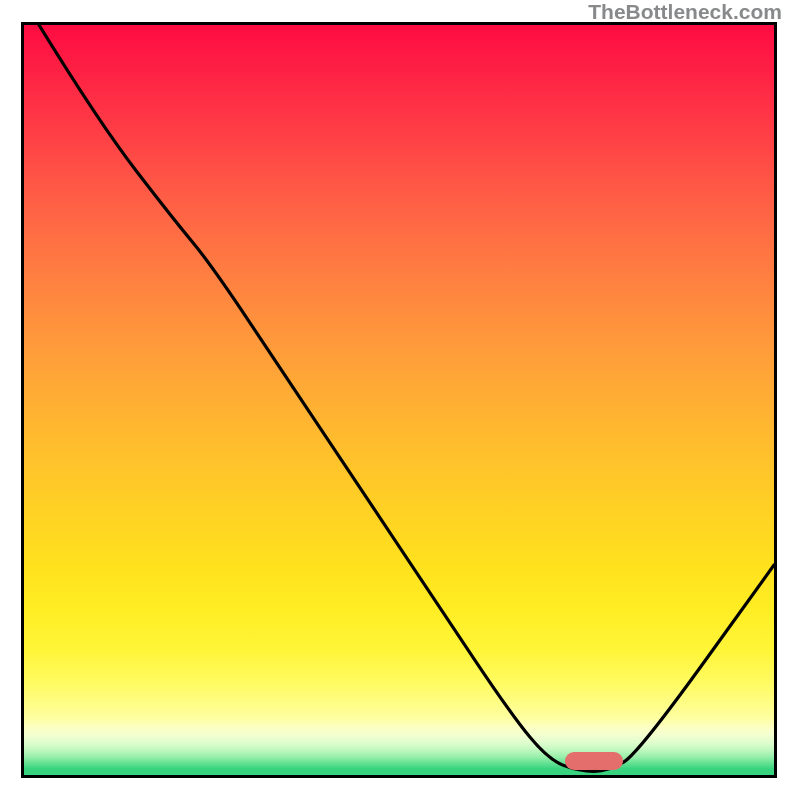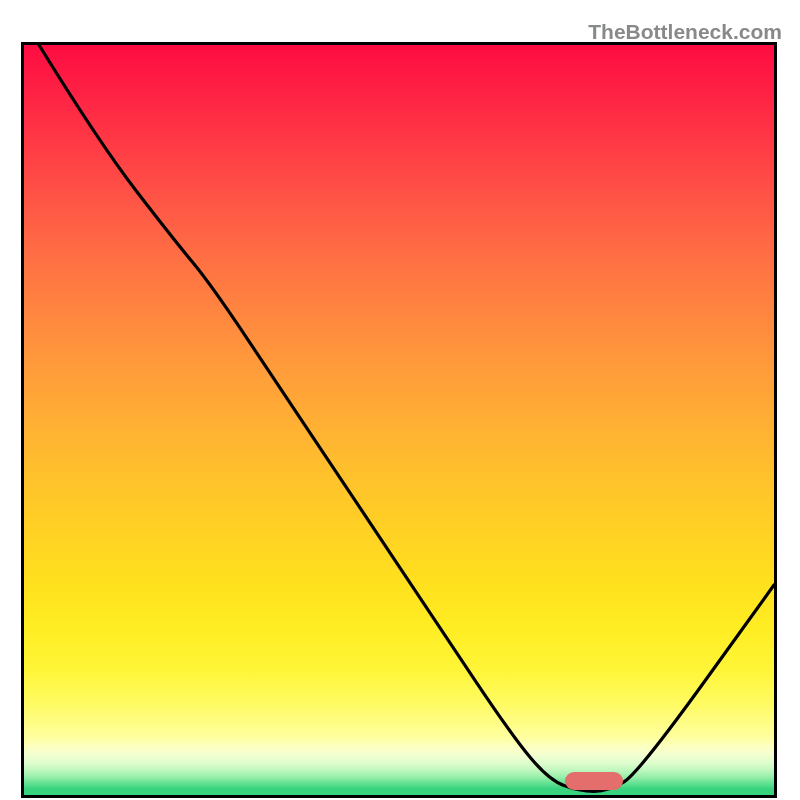--- a/index.html
+++ b/index.html
@@ -8,21 +8,20 @@
     width: 800px;
     height: 800px;
     overflow: hidden;
     background: #ffffff;
     font-family: Arial, Helvetica, sans-serif;
   }
   .stage {
     position: relative;
     width: 800px;
     height: 576px;
-    margin-top: 20px;
   }
   
   .frame {
     position: absolute;
     left: 21px;
     top: 22px;
     width: 756px;   
     height: 756px;  
     background: #ffffff;
     border: 3px solid #000;

